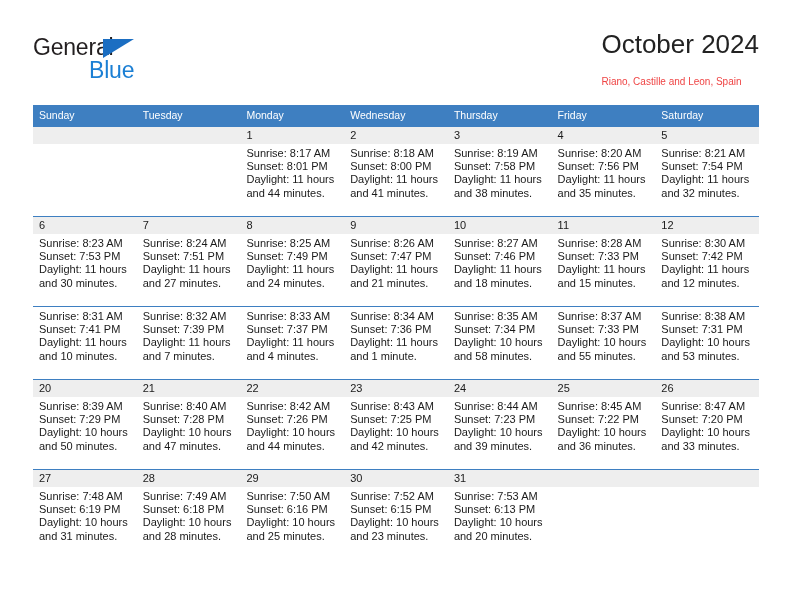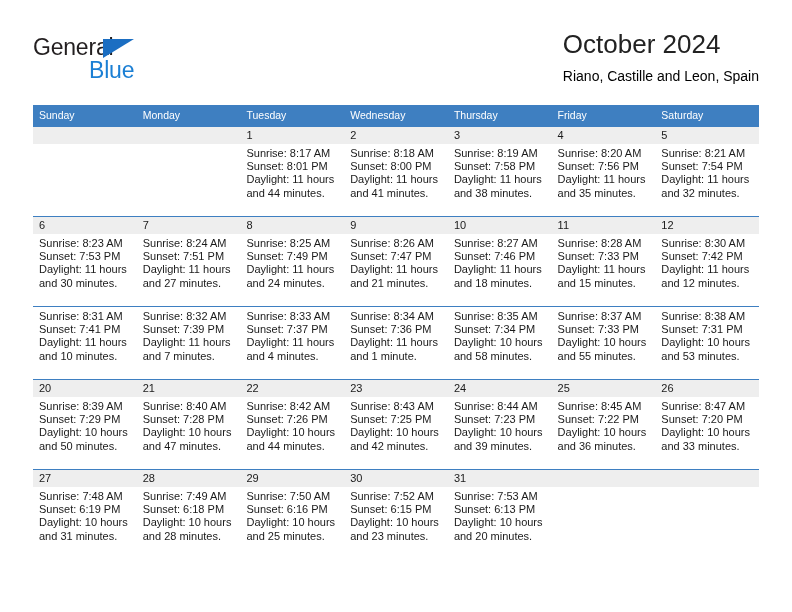--- a/index.html
+++ b/index.html
@@ -66,24 +66,24 @@
     right: 33px;
     top: 28px;
   }
   .cal-title {
     font-size: 26px;
     color: #222222;
     line-height: 32px;
     white-space: nowrap;
   }
   .cal-subtitle {
-    font-size: 14px;
-    color: #000000;
+    font-size: 10px;
+    color: #ef4444;
     line-height: 20px;
-    margin-top: 6px;
+    margin-top: 12px;
     white-space: nowrap;
   }
 
   
   .calendar {
     position: absolute;
     left: 33px;
     top: 105px;
     width: 726px;
   }
@@ -157,22 +157,22 @@
       <div class="cal-title">October 2024</div>
       <div class="cal-subtitle">Riano, Castille and Leon, Spain</div>
     </div>
 
   </div>
 
   <div class="calendar">
 
     <div class="weekday-row">
       <div class="weekday">Sunday</div>
+      <div class="weekday">Tuesday</div>
       <div class="weekday">Monday</div>
-      <div class="weekday">Tuesday</div>
       <div class="weekday">Wednesday</div>
       <div class="weekday">Thursday</div>
       <div class="weekday">Friday</div>
       <div class="weekday">Saturday</div>
     </div>
 
     <div class="week">
       <div class="week-numbers">
         <div class="daynum"></div>
         <div class="daynum"></div>

